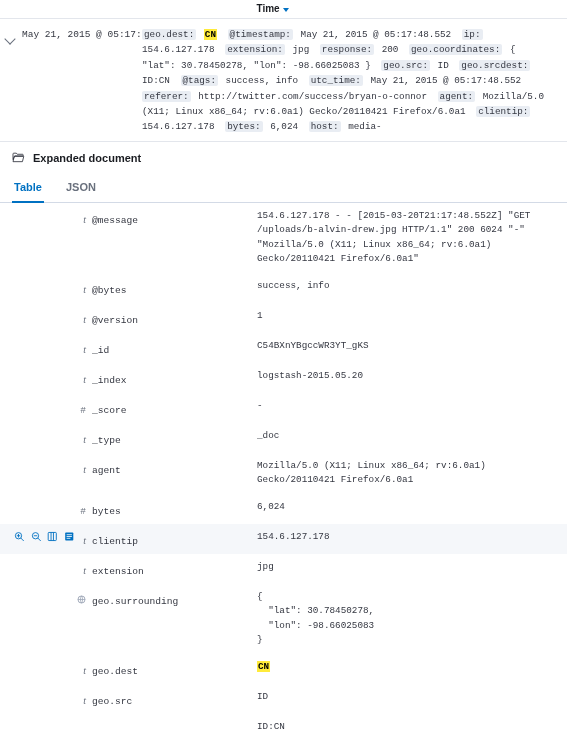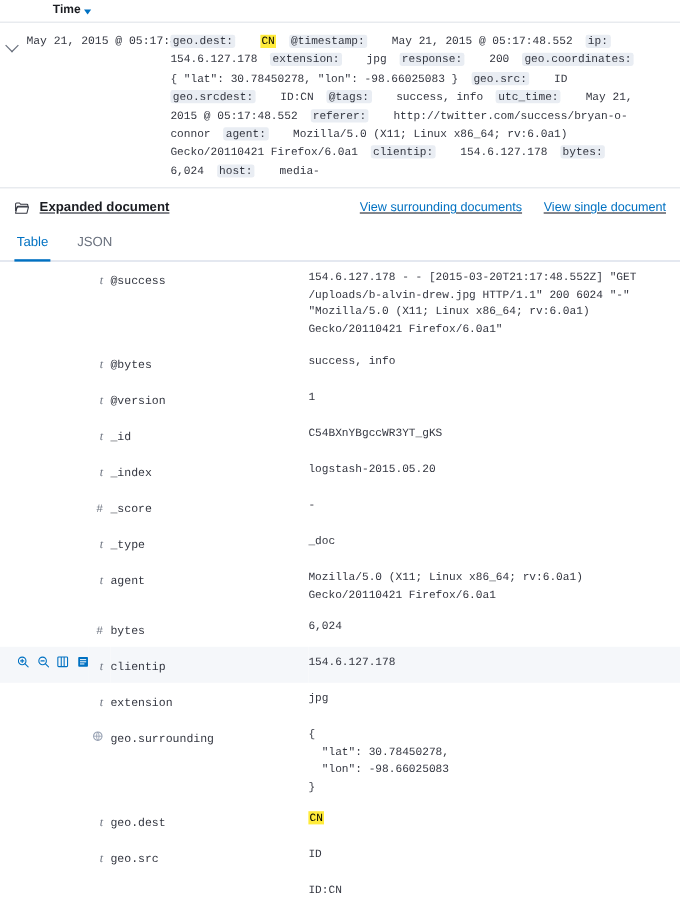--- a/index.html
+++ b/index.html
@@ -15,20 +15,21 @@
   .page { width: 567px; height: 750px; position: relative; background:#fff; }
 
   
   .doc-header {
     display: flex;
     font-size: 10px;
     font-weight: bold;
     color: #1a1c21;
     padding: 3px 0 4px 0;
     border-bottom: 1px solid #e3e6ec;
+    justify-content: center;
   }
   .doc-header .col-time { width: 142px; padding-left: 44px; display:flex; align-items:center; gap:3px;}
   .doc-header .col-source { flex: 1; }
   .sort-caret {
     width: 0; height: 0;
     border-left: 3.5px solid transparent;
     border-right: 3.5px solid transparent;
     border-top: 4px solid #0071c2;
     display:inline-block;
     position:relative; top:1px;
@@ -71,48 +72,48 @@
     font-size: 9.3px;
     line-height: 15.4px;
     color: #343741;
     word-break: break-word;
   }
   .fkey {
     background: #e9edf3;
     color: #343741;
     padding: 0px 2px;
     border-radius: 2px;
-    margin-right: 15px;
+    margin-right: 2px;
   }
   .fval { margin-right: 5px; }
-  .hl { background: #ffeb3b; color:#000; padding:0 1px; }
+  .hl { background: #ffeb3b; color:#000; padding:0 1px;font-weight:bold; }
 
   
   .exp-bar {
     display:flex;
     align-items:center;
     padding: 10px 12px 8px 12px;
-    text-decoration: underline;
   }
   .exp-title {
     display:flex; align-items:center; gap:8px;
     font-size: 11px; font-weight: bold; color:#1a1c21;
   }
   .folder-icon { width:13px; height:11px; display:block; }
   .exp-links { margin-left:auto; display:flex; gap: 18px; }
   .exp-link {
     font-size: 10.5px; color:#0071c2; cursor:pointer; text-decoration:none;
   }
 
   
   .tabs {
     display:flex;
     padding: 0 12px;
     border-bottom: 1px solid #d3dae6;
     gap: 20px;
+    font-weight: bold;
   }
   .tab {
     font-size: 11px;
     padding: 9px 2px 8px 2px;
     color:#69707d;
     cursor:pointer;
     border-bottom: 2px solid transparent;
     margin-bottom:-1px;
   }
   .tab.active { color:#0071c2; border-bottom-color:#0071c2; }
@@ -181,42 +182,38 @@
   </div>
 
   <div class="exp-bar">
     <div class="exp-title">
       <svg class="folder-icon" viewBox="0 0 16 14">
         <path d="M1 2.5a1 1 0 011-1h3.2l1.2 1.4H13a1 1 0 011 1v1H3.2L1 9.6z" fill="none" stroke="#343741" stroke-width="1.1" stroke-linejoin="round"></path>
         <path d="M2.6 5.6h12.1L13 12.3H1z" fill="none" stroke="#343741" stroke-width="1.1" stroke-linejoin="round"></path>
       </svg>
       <span>Expanded document</span>
     </div>
-    <div class="exp-links">
-      <a class="exp-link">View surrounding documents</a>
-      <a class="exp-link">View single document</a>
-    </div>
   </div>
 
   <div class="tabs">
     <div class="tab active">
       <span>Table</span>
     </div>
     <div class="tab">
       <span>JSON</span>
     </div>
   </div>
 
   <div class="clip">
     <table class="ftable">
       <tbody id="field-tbody">
           <tr>
             <td class="td-actions"></td>
             <td class="td-type"><span class="type-ico">t</span></td>
-            <td class="td-name"><span class="fname">@success</span></td>
+            <td class="td-name"><span class="fname">@message</span></td>
             <td class="td-value">
               <div class="fvalue">154.6.127.178 - - [2015-03-20T21:17:48.552Z] "GET /uploads/b-alvin-drew.jpg HTTP/1.1" 200 6024 "-" "Mozilla/5.0 (X11; Linux x86_64; rv:6.0a1) Gecko/20110421 Firefox/6.0a1"</div>
             </td>
           </tr>
           <tr>
             <td class="td-actions"></td>
             <td class="td-type"><span class="type-ico">t</span></td>
             <td class="td-name"><span class="fname">@bytes</span></td>
             <td class="td-value">
               <div class="fvalue">success, info</div>

